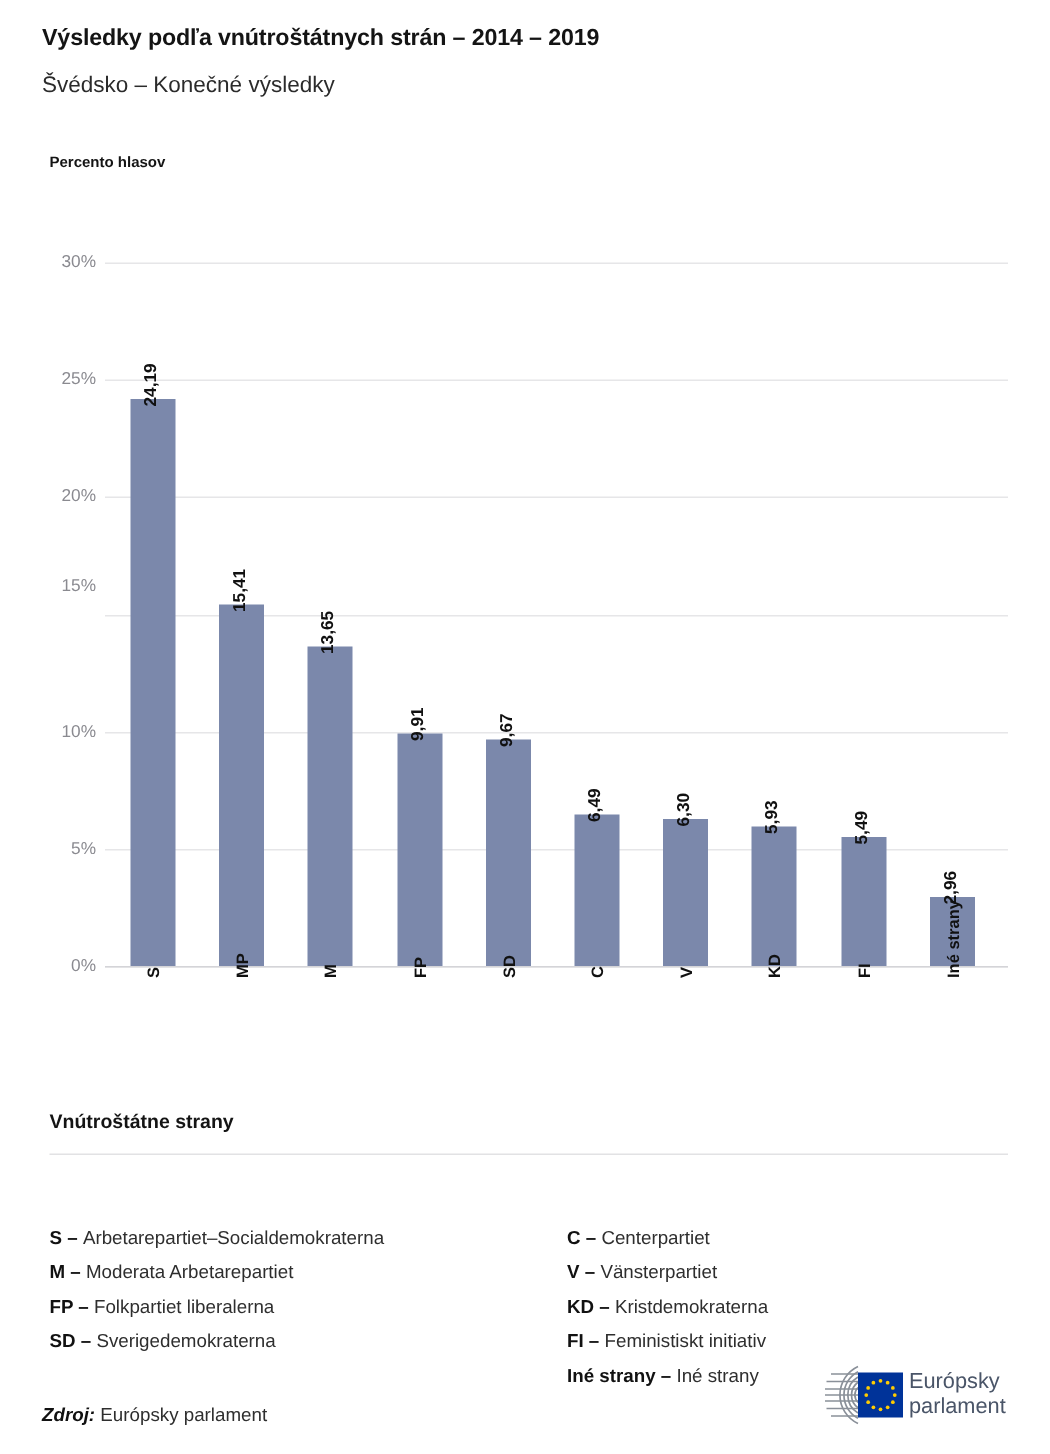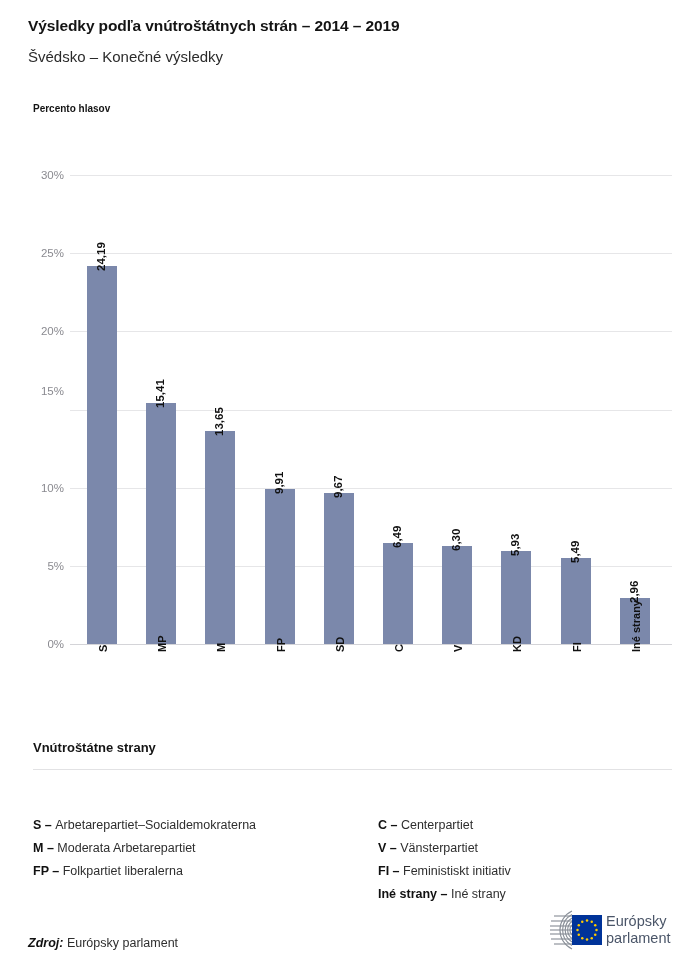--- a/index.html
+++ b/index.html
@@ -221,24 +221,26 @@
     <div class="bar-value" style="left: 639.8px; top: 590.725px;">2,96</div>
     <div class="cat-label" style="left: 629.8px; top: 652px;">Iné strany</div>
   </div>
 
 <div class="legend-title">Vnútroštátne strany</div>
 <div class="legend-divider"></div>
 <div class="legend-col left" id="legend-left">
     <div class="legend-item"><span class="abbr">S – </span><span>Arbetarepartiet–Socialdemokraterna</span></div>
     <div class="legend-item"><span class="abbr">M – </span><span>Moderata Arbetarepartiet</span></div>
     <div class="legend-item"><span class="abbr">FP – </span><span>Folkpartiet liberalerna</span></div>
+    <div class="legend-item"><span class="abbr">SD – </span><span>Sverigedemokraterna</span></div>
   </div>
 <div class="legend-col right" id="legend-right">
     <div class="legend-item"><span class="abbr">C – </span><span>Centerpartiet</span></div>
     <div class="legend-item"><span class="abbr">V – </span><span>Vänsterpartiet</span></div>
+    <div class="legend-item"><span class="abbr">KD – </span><span>Kristdemokraterna</span></div>
     <div class="legend-item"><span class="abbr">FI – </span><span>Feministiskt initiativ</span></div>
     <div class="legend-item"><span class="abbr">Iné strany – </span><span>Iné strany</span></div>
   </div>
 
 <div class="source">
   <span class="src-label">Zdroj:</span><span> Európsky parlament</span>
 </div>
 
 <div class="ep-logo">
   <svg width="74" height="48" viewBox="0 0 74 48">

